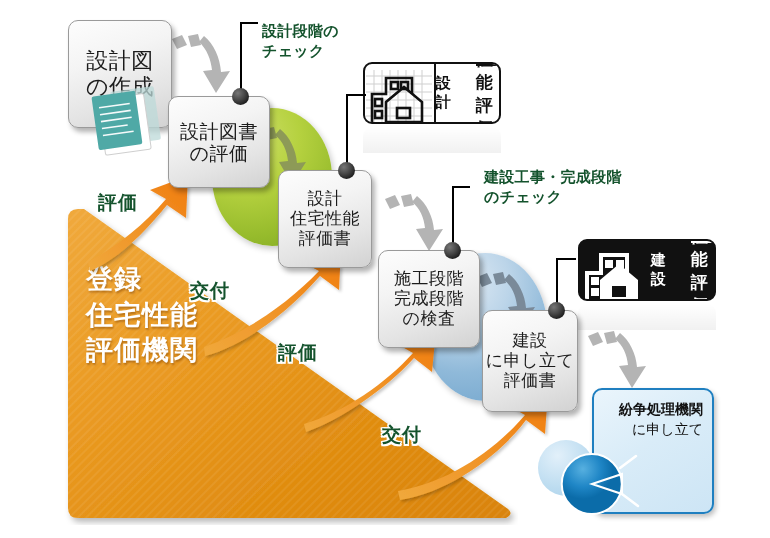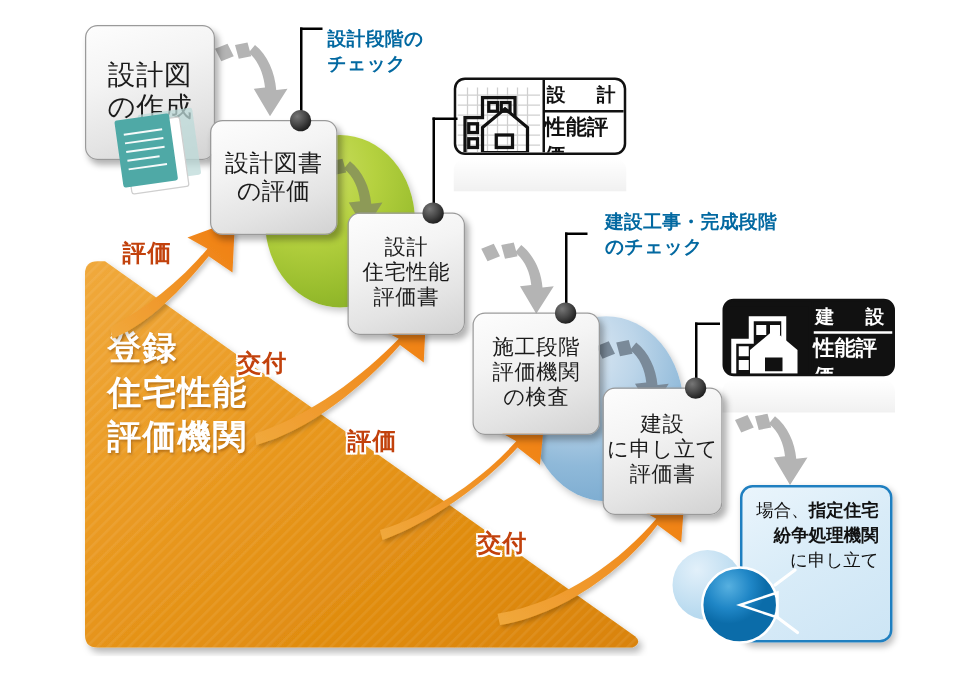--- a/index.html
+++ b/index.html
@@ -28,21 +28,21 @@
     background:radial-gradient(circle at 34% 30%,#777 0%,#444 45%,#000 100%);
     z-index:9;
   }
   .leader{
     position:absolute;background:#000;width:1.5px;z-index:8;
   }
   .leader-h{position:absolute;background:#000;height:1.5px;z-index:8;}
 
   
   .callout{
-    position:absolute;font-weight:bold;font-size:15px;color:#0369a1;
+    position:absolute;font-weight:bold;font-size:15px;color:#14532d;
     line-height:1.3;white-space:pre-line;letter-spacing:.3px;z-index:10;
   }
 
   
   .circ{position:absolute;border-radius:50%;z-index:2;}
   .circ-green{
     background:radial-gradient(circle at 30% 22%,#cfe06a 0%,#b5d13f 38%,#96bb2c 72%,#7da524 100%);
     box-shadow:2px 3px 6px rgba(0,0,0,.22);
   }
   .circ-blue{
@@ -54,38 +54,38 @@
   #tri{position:absolute;z-index:5;}
   #tri .label{
     position:absolute;left:28px;top:56px;
     color:#fff;font-weight:bold;font-size:27px;line-height:1.32;
     white-space:pre-line;letter-spacing:1px;
     text-shadow:1px 2px 2px rgba(120,60,0,.45);
   }
 
   
   .oflabel{
-    position:absolute;font-weight:bold;font-size:19px;color:#c2410c;z-index:10;
+    position:absolute;font-weight:bold;font-size:19px;color:#14532d;z-index:10;
     letter-spacing:1px;
     text-shadow:-1.5px -1.5px 0 #fff,1.5px -1.5px 0 #fff,-1.5px 1.5px 0 #fff,1.5px 1.5px 0 #fff,
                 0 -1.5px 0 #fff,0 1.5px 0 #fff,-1.5px 0 0 #fff,1.5px 0 0 #fff;
   }
 
   
   .mark{position:absolute;z-index:7;}
   .mark .body{
     border:2.5px solid #111;border-radius:9px;overflow:hidden;
     display:flex;background:#fff;
   }
   .mark.dark .body{background:#111;}
   .mark .pic{
     width:52%;position:relative;display:flex;align-items:flex-end;justify-content:center;
   }
   .mark .words{
-    width:48%;border-left:2.5px solid #111;display:flex;flex-direction:column;
+    width:48%;border-left:2.5px solid #111;display:flex;flex-direction:row;
   }
   .mark .w-top{
     flex:0 0 42%;display:flex;align-items:center;justify-content:center;
     font-weight:bold;font-size:15px;letter-spacing:5px;color:#111;
   }
   .mark .w-bot{
     flex:1;display:flex;align-items:center;justify-content:center;
     font-weight:bold;font-size:17px;letter-spacing:0px;color:#111;
     border-top:2.5px solid #111;
   }
@@ -237,21 +237,21 @@
   </div>
 
   <div class="pbox" style="left:278px;top:170px;width:92px;height:96px;font-size:17px;">
     <span class="txt">設計
 住宅性能
 評価書</span>
   </div>
 
   <div class="pbox" style="left:378px;top:250px;width:100px;height:96px;font-size:17px;">
     <span class="txt">施工段階
-評価機関
+完成段階
 の検査</span>
   </div>
 
   <div class="pbox" style="left:482px;top:310px;width:94px;height:100px;font-size:17px;">
     <span class="txt">建設
 に申し立て
 評価書</span>
   </div>
 
   <div class="knob" style="left:232px;top:88px;"></div>
@@ -351,20 +351,17 @@
         <stop offset="100%" stop-color="#0b6ca9"></stop>
       </radialGradient>
     </defs>
     <path d="M 32 2 a 30 30 0 1 1 -0.5 60 a 30 30 0 0 1 0.5 -60 Z M 32 32 L 62 22 L 62 42 Z" fill="url(#cg)" stroke="#ffffff" stroke-width="2"></path>
     <g stroke="#ffffff" stroke-width="2.6" stroke-linecap="round">
       <line x1="60" y1="16" x2="76" y2="4"></line>
       <line x1="62" y1="42" x2="78" y2="54"></line>
     </g>
   </svg>
   <div id="dispute" style="left:592px;top:388px;width:122px;height:126px;">
-    <div>
-      <span>場合、</span><b>指定住宅</b>
-    </div>
     <div><b>紛争処理機関</b></div>
     <div>に申し立て</div>
   </div>
 
 </div>
 
 </body></html>

